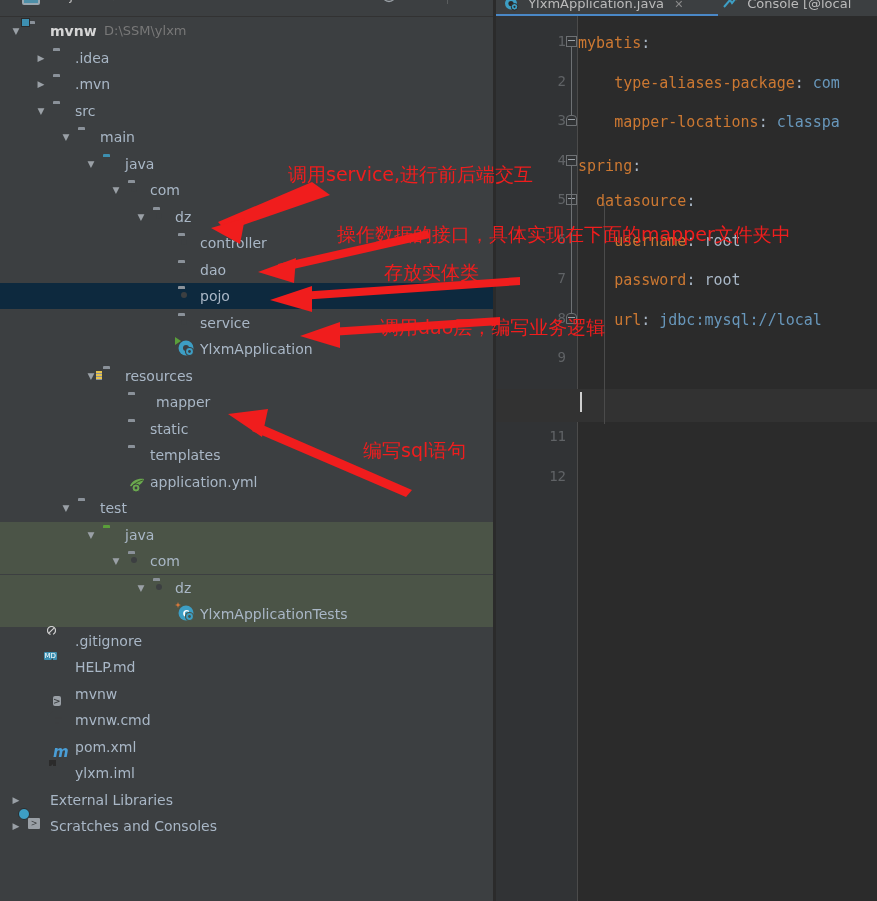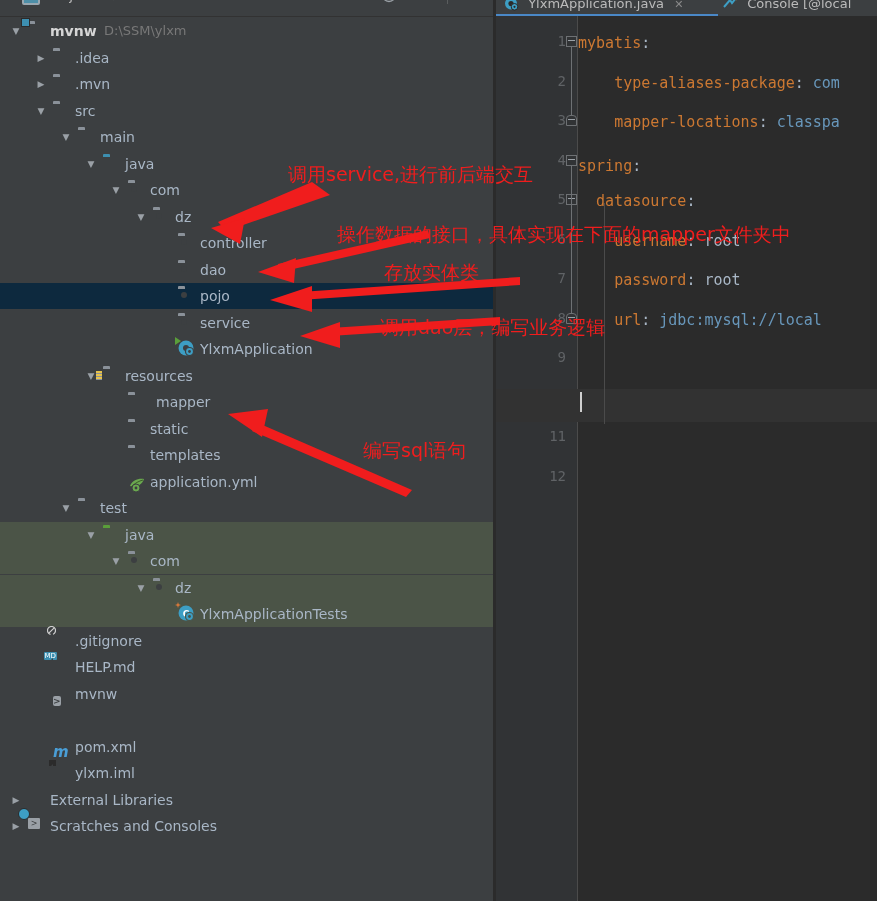--- a/index.html
+++ b/index.html
@@ -382,20 +382,29 @@
               </svg></span></span>
           <span class="lbl" style="left: 75px;">.gitignore</span>
         </div>
         <div class="row" style="position: absolute; left: 0px; top: 638px; width: 493px;">
           <span class="ficon" style="left: 53px;"><span class="filedoc"><span class="badge">MD</span></span></span>
           <span class="lbl" style="left: 75px;">HELP.md</span>
         </div>
         <div class="row" style="position: absolute; left: 0px; top: 664.5px; width: 493px;">
           <span class="ficon" style="left: 53px;"><span class="term-ico">&gt;</span></span>
           <span class="lbl" style="left: 75px;">mvnw</span>
+        </div>
+        <div class="row" style="position: absolute; left: 0px; top: 691px; width: 493px;">
+          <span class="ficon" style="left: 53px;"><span class="filedoc"><svg width="9" height="10" viewBox="0 0 9 10" style="position:absolute;left:2px;top:4px">
+                <rect y="0" width="7" height="1" fill="#3c3f41"></rect>
+                <rect y="2.5" width="7" height="1" fill="#3c3f41"></rect>
+                <rect y="5" width="7" height="1" fill="#3c3f41"></rect>
+                <rect y="7.5" width="4" height="1" fill="#3c3f41"></rect>
+              </svg></span></span>
+          <span class="lbl" style="left: 75px;">mvnw.cmd</span>
         </div>
         <div class="row" style="position: absolute; left: 0px; top: 717.5px; width: 493px;">
           <span class="ficon" style="left: 53px;"><span class="m-ico">m</span></span>
           <span class="lbl" style="left: 75px;">pom.xml</span>
         </div>
         <div class="row" style="position: absolute; left: 0px; top: 744px; width: 493px;">
           <span class="ficon" style="left: 53px;"><span class="filedoc"><span style="position:absolute;right:-3px;bottom:-2px;width:7px;height:6px;background:#2b2b2b;"></span></span></span>
           <span class="lbl" style="left: 75px;">ylxm.iml</span>
         </div>
         <div class="row" style="position: absolute; left: 0px; top: 770.5px; width: 493px;">

